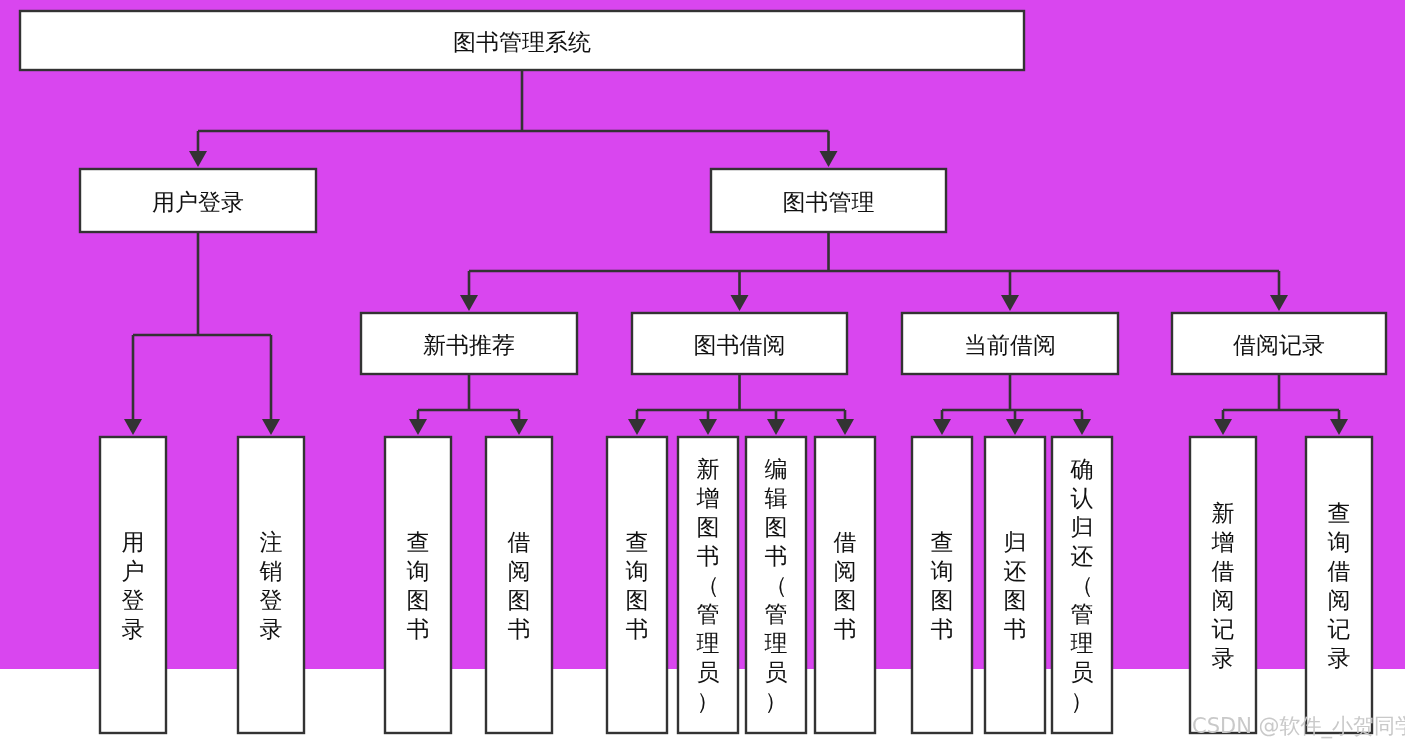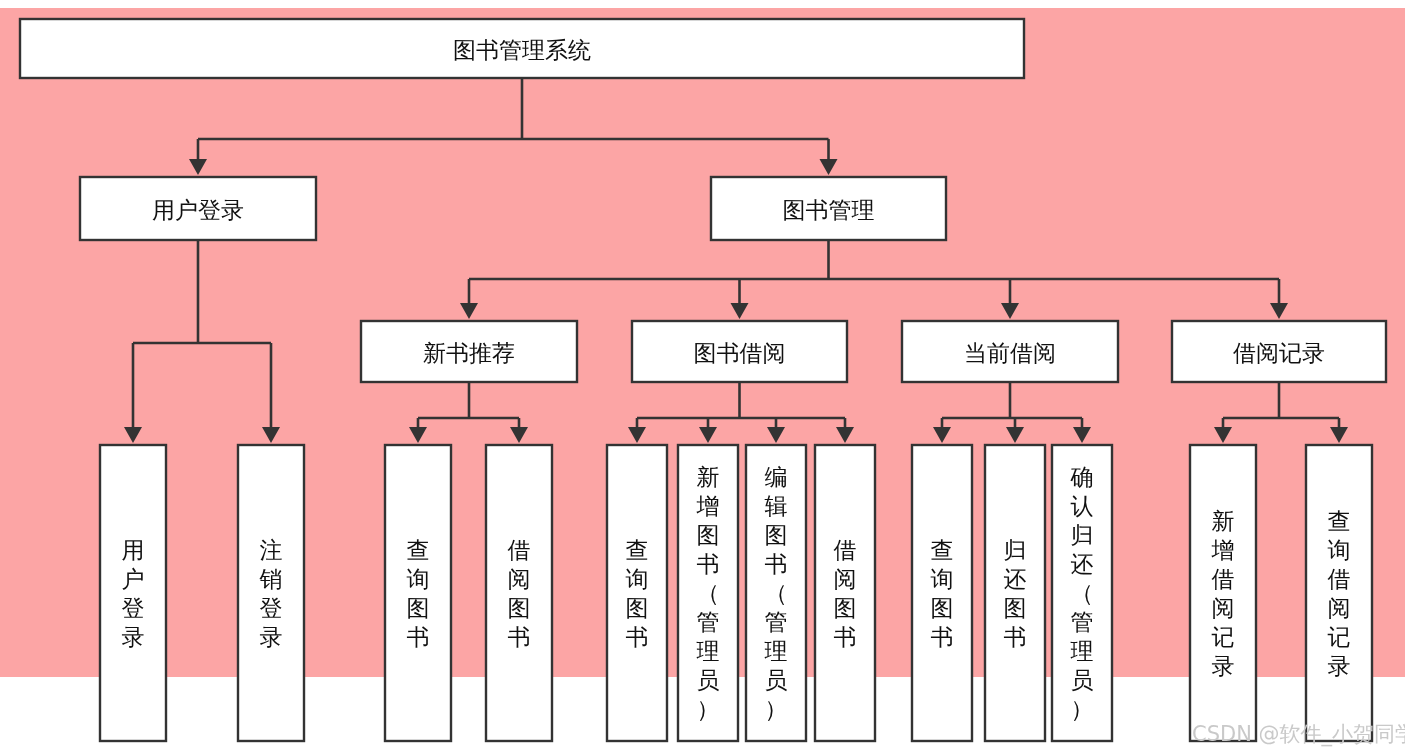--- a/index.html
+++ b/index.html
@@ -11,22 +11,21 @@
   body {
     width: 1405px;
     height: 747px;
     font-family: "DejaVu Sans", "Liberation Sans", sans-serif;
     overflow: hidden;
   }
   #diagram-root {
     position: relative;
     width: 1405px;
     height: 669px;
-    background: #fca5a5;
-    margin-top: 8px;
+    background: #d946ef;
   }
   svg#diagram-svg {
     position: absolute;
     left: 0;
     top: 0;
     width: 1405px;
     height: 747px;
   }
   .node-box {
     fill: #ffffff;

